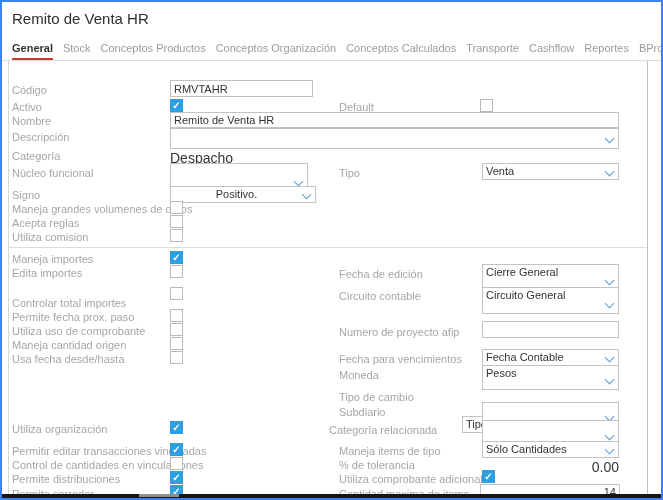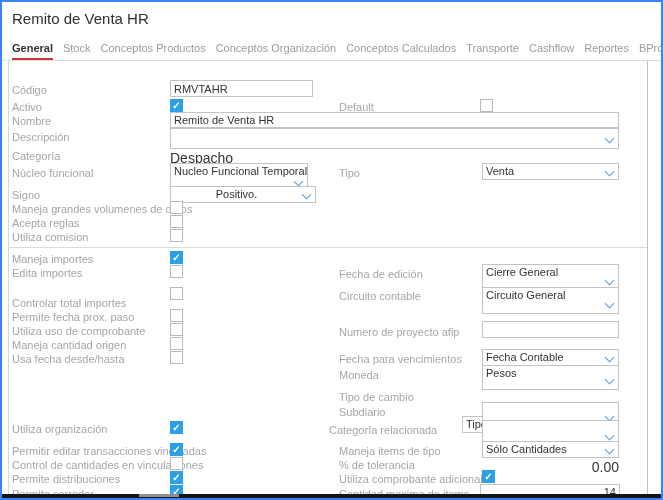--- a/index.html
+++ b/index.html
@@ -70,21 +70,20 @@
   <div class="abs dd tall" style="left:168px;top:126px;width:449px;height:21px;">
     <span></span>
     <span class="chev"></span>
   </div>
 
   <div class="abs lbl" style="left:10px;top:148px;">Categoría</div>
   <div class="abs val" style="left:168px;top:148px;">Despacho</div>
 
   <div class="abs lbl" style="left:10px;top:165px;">Núcleo funcional</div>
   <div class="abs dd tall" style="left:168px;top:161px;width:138px;height:29px;">
-    <span>Nucleo Funcional Temporal</span>
     <span class="chev"></span>
   </div>
   <div class="abs lbl" style="left:337px;top:165px;">Tipo</div>
   <div class="abs dd" style="left:480px;top:161px;width:137px;height:17px;">
     <span>Venta</span>
     <span class="chev"></span>
   </div>
 
   <div class="abs lbl" style="left:10px;top:187px;">Signo</div>
   <div class="abs dd" style="left:168px;top:184px;width:146px;height:17px;text-align:center;">

